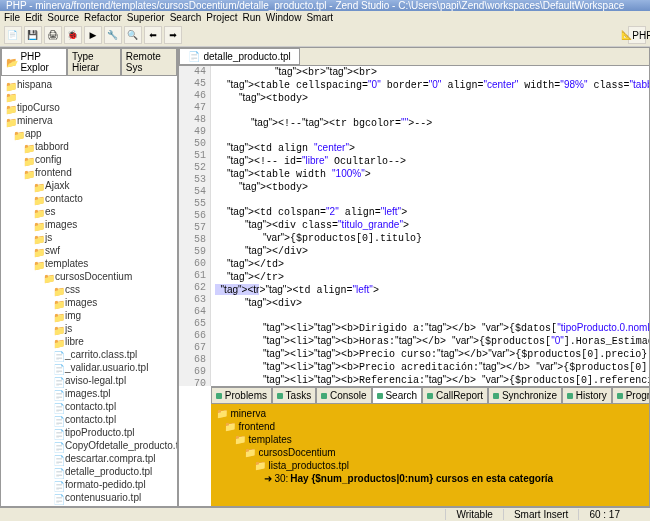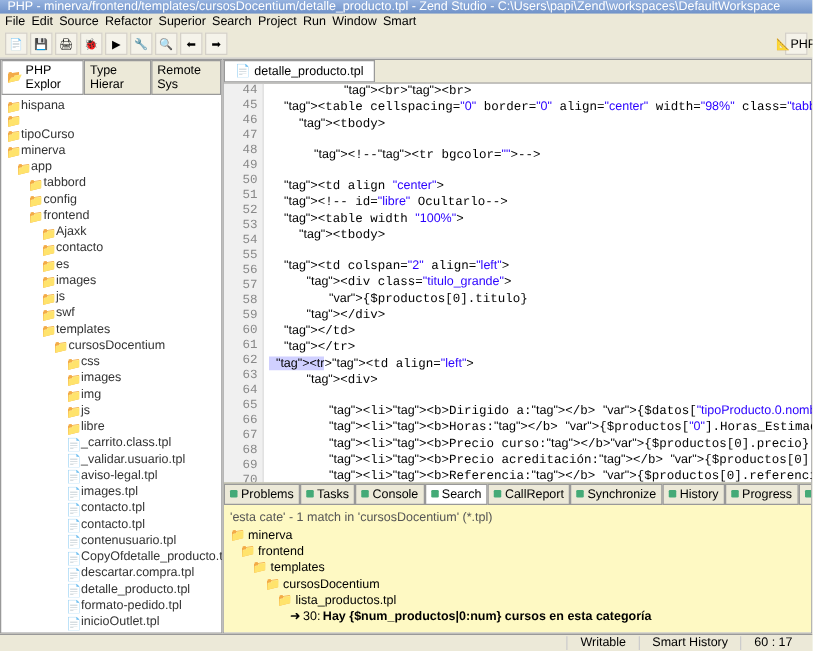--- a/index.html
+++ b/index.html
@@ -18,26 +18,26 @@
 .tree { flex: 1; overflow: auto; padding: 2px; font-size: 10px; color: #333; }
 .tree-item { white-space: nowrap; padding: 0 0 0 2px; line-height: 13px; display: flex; align-items: center; gap: 2px; }
 .tree-item .icon { width: 10px; height: 10px; display: inline-block; }
 .indent1 { padding-left: 10px; } .indent2 { padding-left: 20px; } .indent3 { padding-left: 30px; } .indent4 { padding-left: 40px; } .indent5 { padding-left: 50px; }
 .editor-area { flex: 1; display: flex; flex-direction: column; background: #fff; border: 1px solid #999; overflow: hidden; }
 .editor-tabs { display: flex; background: #ece9d8; border-bottom: 1px solid #999; }
 .editor-tab { padding: 2px 8px; background: #fff; border: 1px solid #999; font-size: 10px; display: flex; align-items: center; gap: 3px; }
 .code-area { flex: 1; display: flex; overflow: hidden; background: #fff; }
 .gutter { width: 32px; background: #f0f0f0; border-right: 1px solid #ddd; text-align: right; padding: 0 4px; color: #888; font-family: 'Courier New', monospace; font-size: 10px; line-height: 12px; }
 .code { flex: 1; font-family: 'Courier New', monospace; font-size: 10px; line-height: 12px; white-space: pre; overflow: auto; padding: 0 4px; } .code .str { color: #2a00ff; }
-.bottom-panel { height: 120px; border-top: 1px solid #999; display: flex; flex-direction: column; background: #fef9c3; }
+.bottom-panel { height: 120px; border-top: 1px solid #999; display: flex; flex-direction: column; background: #eab308; margin-left: 32px; }
 .bottom-tabs { display: flex; background: #ece9d8; font-size: 9px; overflow: hidden; }
 .bottom-tab { padding: 2px 4px; border: 1px solid #999; white-space: nowrap; }
 .bottom-tab.active { background: #fff; }
 .bottom-content { flex: 1; padding: 3px; font-size: 10px; overflow: auto; }
-.statusbar { background: #ece9d8; border-top: 1px solid #999; padding: 1px 6px; font-size: 9px; display: flex; }
+.statusbar { background: #ece9d8; border-top: 1px solid #999; padding: 1px 20px; font-size: 9px; display: flex; }
 .statusbar span { border-left: 1px solid #ccc; padding: 0 10px; }
 .hl { background: #d0d0ff; }
 .marker { width: 6px; height: 6px; background: #4a7; display: inline-block; border-radius: 1px; }
 </style>
 </head>
 <body>
 
 <div class="titlebar">
   <span>PHP - minerva/frontend/templates/cursosDocentium/detalle_producto.tpl - Zend Studio - C:\Users\papi\Zend\workspaces\DefaultWorkspace</span>
 </div>
@@ -182,41 +182,41 @@
         <div class="tree-item indent5">
           <span class="icon">📄</span>
           <span>contacto.tpl</span>
         </div>
         <div class="tree-item indent5">
           <span class="icon">📄</span>
           <span>contacto.tpl</span>
         </div>
         <div class="tree-item indent5">
           <span class="icon">📄</span>
+          <span>tipoProducto.tpl</span>
+        </div>
+        <div class="tree-item indent5">
+          <span class="icon">📄</span>
+          <span>CopyOfdetalle_producto.tpl</span>
+        </div>
+        <div class="tree-item indent5">
+          <span class="icon">📄</span>
+          <span>descartar.compra.tpl</span>
+        </div>
+        <div class="tree-item indent5">
+          <span class="icon">📄</span>
+          <span>detalle_producto.tpl</span>
+        </div>
+        <div class="tree-item indent5">
+          <span class="icon">📄</span>
+          <span>formato-pedido.tpl</span>
+        </div>
+        <div class="tree-item indent5">
+          <span class="icon">📄</span>
           <span>contenusuario.tpl</span>
-        </div>
-        <div class="tree-item indent5">
-          <span class="icon">📄</span>
-          <span>CopyOfdetalle_producto.tpl</span>
-        </div>
-        <div class="tree-item indent5">
-          <span class="icon">📄</span>
-          <span>descartar.compra.tpl</span>
-        </div>
-        <div class="tree-item indent5">
-          <span class="icon">📄</span>
-          <span>detalle_producto.tpl</span>
-        </div>
-        <div class="tree-item indent5">
-          <span class="icon">📄</span>
-          <span>formato-pedido.tpl</span>
-        </div>
-        <div class="tree-item indent5">
-          <span class="icon">📄</span>
-          <span>inicioOutlet.tpl</span>
         </div>
       </div>
   </div>
 
   <div class="editor-area">
     <div class="editor-tabs">
       <div class="editor-tab">
         <span>📄</span>
         <span>detalle_producto.tpl</span>
       </div>
@@ -295,32 +295,31 @@
           <div class="bottom-tab"><span class="marker"></span> Tasks</div>
           <div class="bottom-tab"><span class="marker"></span> Console</div>
           <div class="bottom-tab active"><span class="marker"></span> Search</div>
           <div class="bottom-tab"><span class="marker"></span> CallReport</div>
           <div class="bottom-tab"><span class="marker"></span> Synchronize</div>
           <div class="bottom-tab"><span class="marker"></span> History</div>
           <div class="bottom-tab"><span class="marker"></span> Progress</div>
           <div class="bottom-tab"><span class="marker"></span> Browser O</div>
         </div>
       <div class="bottom-content">
-        <div style="color:#555;padding:2px">'esta cate' - 1 match in 'cursosDocentium' (*.tpl)</div>
         <div id="btree">
             <div class="tree-item indent0"><span>📁</span> minerva</div>
             <div class="tree-item indent1"><span>📁</span> frontend</div>
             <div class="tree-item indent2"><span>📁</span> templates</div>
             <div class="tree-item indent3"><span>📁</span> cursosDocentium</div>
             <div class="tree-item indent4"><span>📁</span> lista_productos.tpl</div>
             <div class="tree-item indent5"><span>➜</span> 30: <b>Hay {$num_productos|0:num} cursos en esta categoría</b>&nbsp;</div>
           </div>
       </div>
     </div>
   </div>
 </div>
 
 <div class="statusbar">
   <span style="flex:1;border:none"></span>
   <span>Writable</span>
-  <span>Smart History</span>
+  <span>Smart Insert</span>
   <span>60 : 17</span>
 </div>
 
 </body></html>

